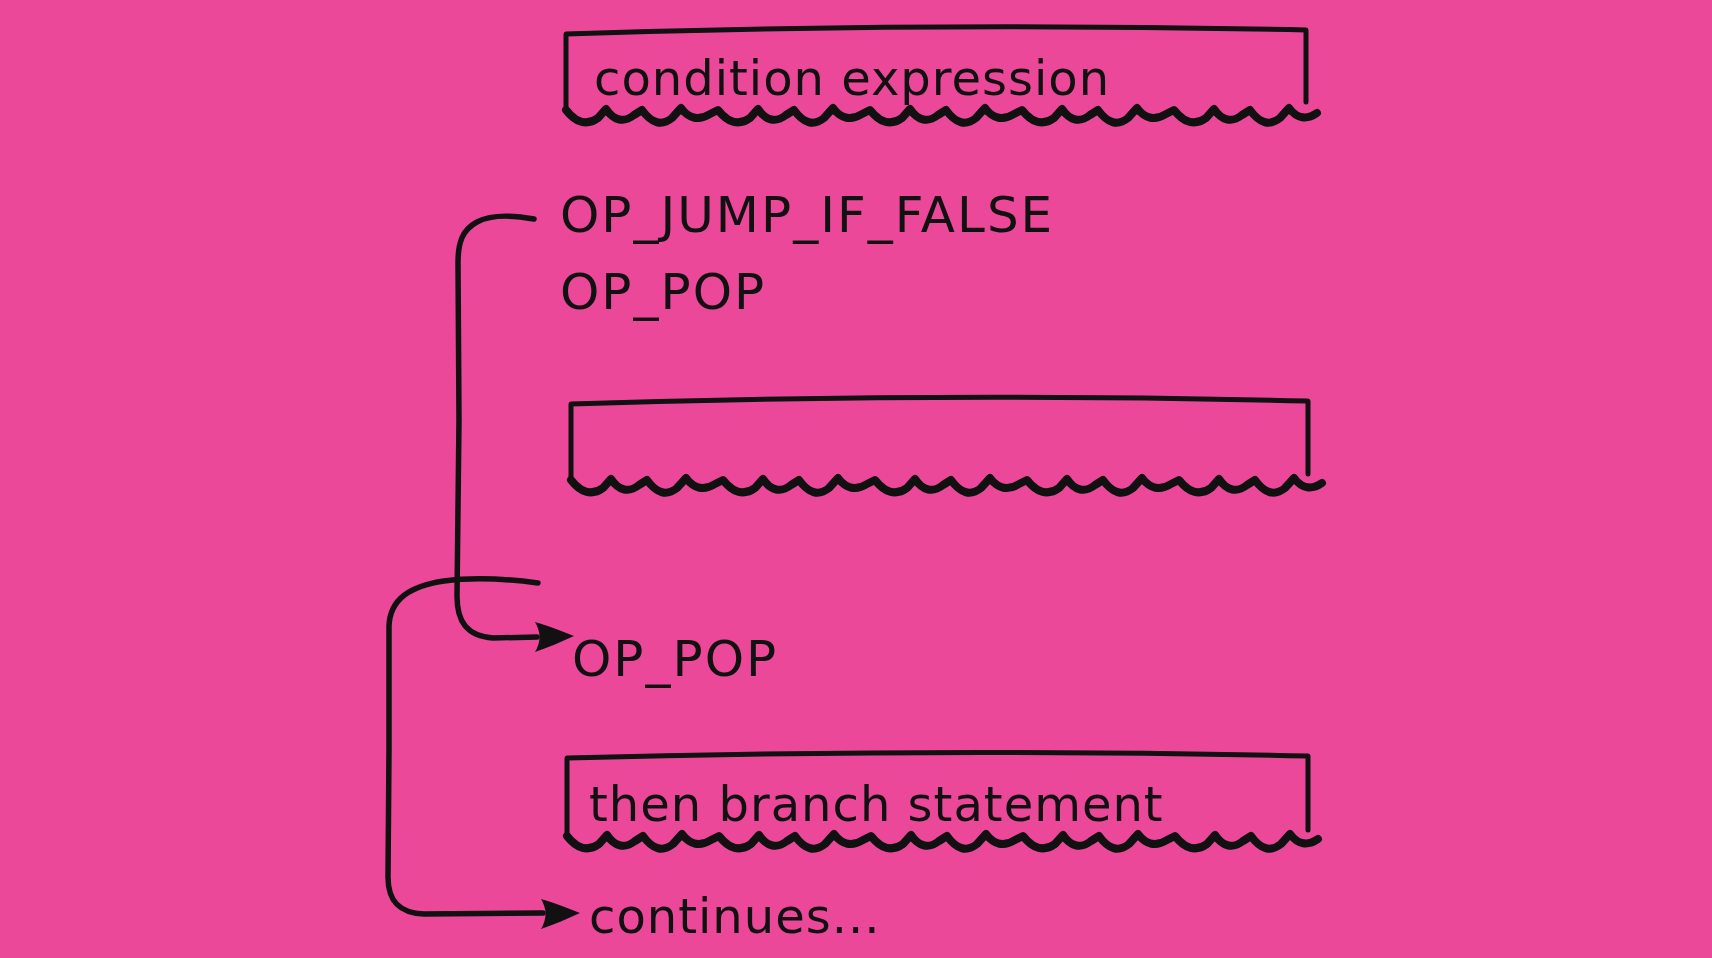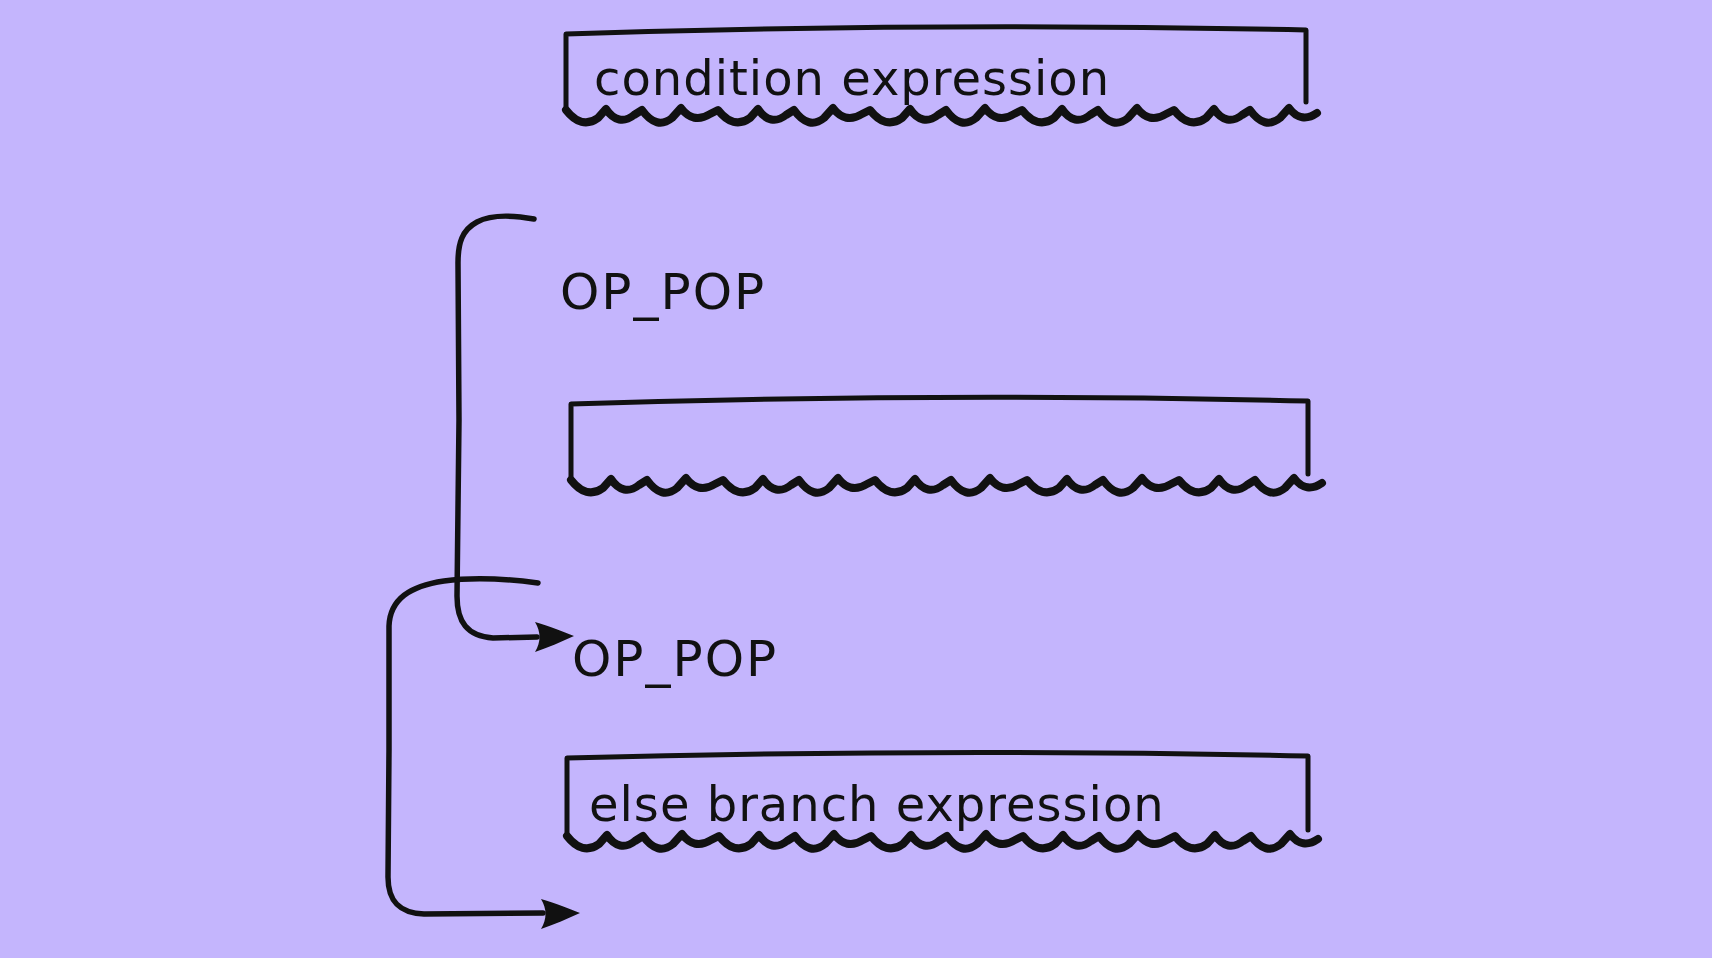--- a/index.html
+++ b/index.html
@@ -1,20 +1,20 @@
 <!DOCTYPE html>
 <html><head>
 <meta charset="utf-8">
 <style>
   html, body { margin: 0; padding: 0; background: #ffffff; }
   .stage {
     position: relative;
     width: 1712px;
     height: 958px;
-    background: #c4b5fd;
+    background: #ec4899;
     overflow: hidden;
     font-family: "DejaVu Sans", sans-serif;
     color: #111111;
   }
   .stage svg { position: absolute; left: 0; top: 0; }
   .ink-line { fill: none; stroke: #111111; stroke-width: 5.5; stroke-linecap: round; stroke-linejoin: round; }
   .box-edge { fill: none; stroke: #111111; stroke-width: 5; stroke-linecap: round; stroke-linejoin: round; }
   .torn-edge { fill: none; stroke: #111111; stroke-width: 8; stroke-linecap: round; stroke-linejoin: round; }
   .arrowhead { fill: #111111; stroke: none; }
   .label { position: absolute; white-space: nowrap; line-height: 1.1; }
@@ -73,23 +73,25 @@
            C 410 586 390 599 389 626
            L 389 750 L 388 877
            C 388 901 399 913 424 914
            L 543 913"></path>
       <path class="arrowhead" d="M 541 899 C 557 904 568 908 580 913 C 567 919 555 924 541 929 C 547 919 547 909 541 899 Z"></path>
     </g>
   </svg>
 
   <div class="label box-label" style="left:594px; top:52px;">condition expression</div>
 
+  <div class="label opcode-label" style="left:560px; top:188px;">OP_JUMP_IF_FALSE</div>
 
   <div class="label opcode-label" style="left:560px; top:265px;">OP_POP</div>
 
 
 
   <div class="label opcode-label" style="left:572px; top:632px;">OP_POP</div>
 
-  <div class="label box-label" style="left:589px; top:778px;">else branch expression</div>
+  <div class="label box-label" style="left:589px; top:778px;">then branch statement</div>
 
+  <div class="label continues-label" style="left:589px; top:890px;">continues...</div>
 
 </div>
 
 </body></html>

